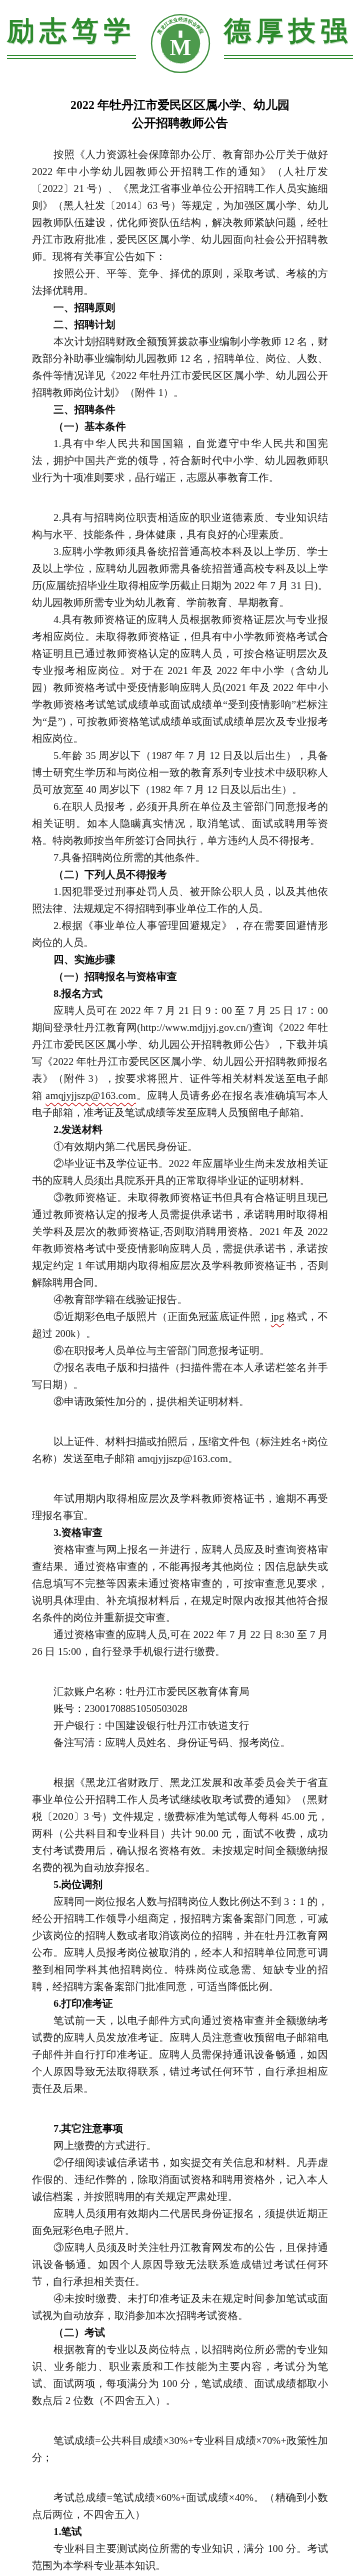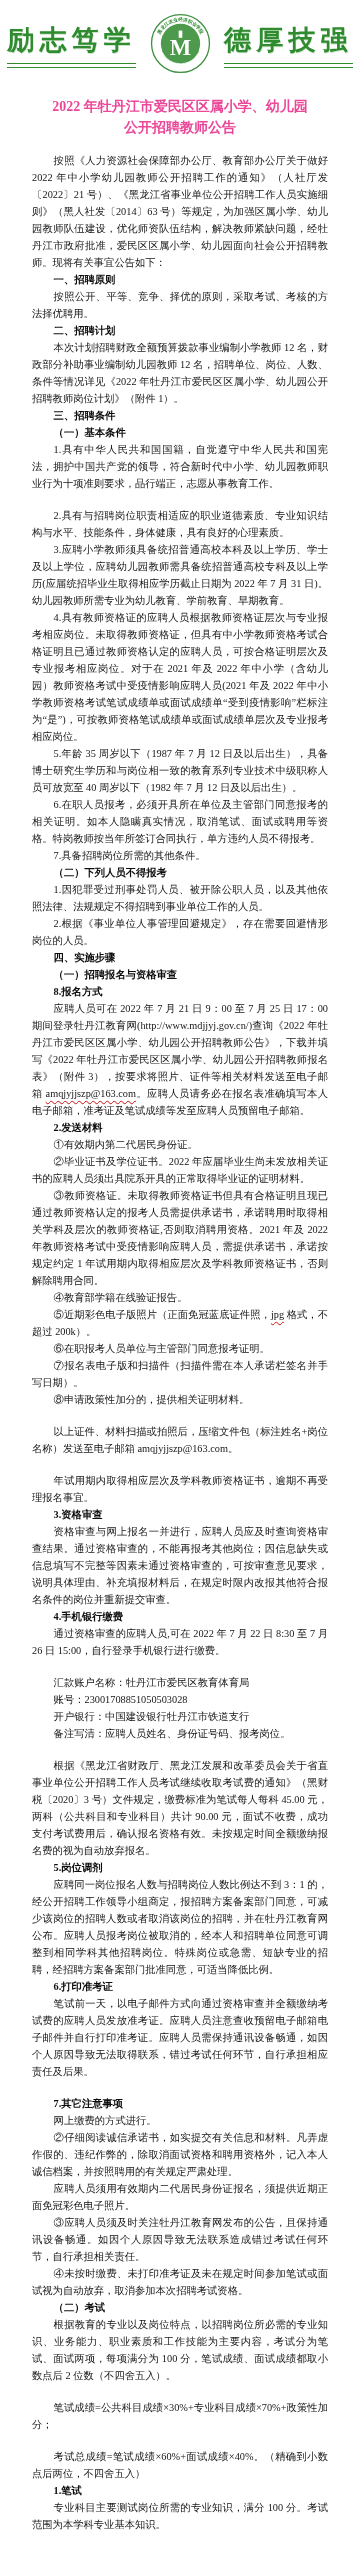--- a/index.html
+++ b/index.html
@@ -1,38 +1,38 @@
 <!DOCTYPE html>
 <html style="font-size:8.2px"><head>
 <meta charset="utf-8">
 <style>
   html,body{margin:0;padding:0;background:#ffffff;}
   body{color:#161616;font-family:"Liberation Serif","DejaVu Serif",serif;}
   .page{width:360px;margin:0 auto;background:#fff;padding:8.2px 0 36px;}
 
   
-  .banner{display:flex;align-items:center;justify-content:space-between;padding:5.2px 7.2px 2.1px;}
+  .banner{display:flex;align-items:flex-start;justify-content:space-between;padding:5.2px 7.2px 2.1px;}
   .motto-wrap{text-align:center;flex:0 0 auto;}
   .motto{color:#2e8b2e;font-weight:bold;font-size:27px;letter-spacing:5.2px;
          font-family:"DejaVu Serif","Liberation Serif",serif;white-space:nowrap;
          text-shadow:0.5px 0.5px 0 rgba(46,139,46,.25);}
   .dbl-line{height:2.6px;border-top:1px solid #2e8b2e;border-bottom:1px solid #2e8b2e;margin-top:5.2px;}
   .logo-wrap{flex:0 0 auto;padding:0 3.1px;}
 
   
-  .title{text-align:center;font-weight:bold;font-size:14px;line-height:1.5;
-         margin:17.5px 24px 14.4px;color:#ec4899;}
+  .title{text-align:center;font-weight:bold;font-size:12px;line-height:1.5;
+         margin:17.5px 24px 14.4px;color:#000000;}
 
   
   .doc{padding:0 32px;font-size:10.3px;line-height:17px;text-align:justify;}
   .para{text-indent:21.6px;margin:0;}
   .h1{font-weight:bold;font-family:"Liberation Sans","DejaVu Sans",sans-serif;color:#0d0d0d;}
   .h2{font-weight:bold;color:#0d0d0d;}
   .h3{font-weight:bold;color:#0d0d0d;}
-  .gap1{margin-top:15px;}
+  .gap1{margin-top:23px;}
   .wavy{text-decoration-line:underline;text-decoration-style:wavy;
         text-decoration-color:#cc1111;text-decoration-thickness:0.5px;text-underline-offset:2.6px;}
 </style>
 </head>
 <body>
 
 <div class="page">
 
   <div class="banner">
     <div class="motto-wrap">
@@ -63,22 +63,22 @@
     </div>
   </div>
 
   <div class="title">
     <div>2022 年牡丹江市爱民区区属小学、幼儿园</div>
     <div>公开招聘教师公告</div>
   </div>
 
   <div class="doc">
       <div class="para p">按照《人力资源社会保障部办公厅、教育部办公厅关于做好 2022 年中小学幼儿园教师公开招聘工作的通知》（人社厅发〔2022〕21 号）、《黑龙江省事业单位公开招聘工作人员实施细则》（黑人社发〔2014〕63 号）等规定，为加强区属小学、幼儿园教师队伍建设，优化师资队伍结构，解决教师紧缺问题，经牡丹江市政府批准，爱民区区属小学、幼儿园面向社会公开招聘教师。现将有关事宜公告如下：</div>
+      <div class="para p">按照公开、平等、竞争、择优的原则，采取考试、考核的方法择优聘用。</div>
       <div class="para h1">一、招聘原则</div>
-      <div class="para p">按照公开、平等、竞争、择优的原则，采取考试、考核的方法择优聘用。</div>
       <div class="para h1">二、招聘计划</div>
       <div class="para p">本次计划招聘财政全额预算拨款事业编制小学教师 12 名，财政部分补助事业编制幼儿园教师 12 名，招聘单位、岗位、人数、条件等情况详见《2022 年牡丹江市爱民区区属小学、幼儿园公开招聘教师岗位计划》（附件 1）。</div>
       <div class="para h1">三、招聘条件</div>
       <div class="para h2">（一）基本条件</div>
       <div class="para p">1.具有中华人民共和国国籍，自觉遵守中华人民共和国宪法，拥护中国共产党的领导，符合新时代中小学、幼儿园教师职业行为十项准则要求，品行端正，志愿从事教育工作。</div>
       <div class="para p gap1">2.具有与招聘岗位职责相适应的职业道德素质、专业知识结构与水平、技能条件，身体健康，具有良好的心理素质。</div>
       <div class="para p">3.应聘小学教师须具备统招普通高校本科及以上学历、学士及以上学位，应聘幼儿园教师需具备统招普通高校专科及以上学历(应届统招毕业生取得相应学历截止日期为 2022 年 7 月 31 日)。幼儿园教师所需专业为幼儿教育、学前教育、早期教育。</div>
       <div class="para p">4.具有教师资格证的应聘人员根据教师资格证层次与专业报考相应岗位。未取得教师资格证，但具有中小学教师资格考试合格证明且已通过教师资格认定的应聘人员，可按合格证明层次及专业报考相应岗位。对于在 2021 年及 2022 年中小学（含幼儿园）教师资格考试中受疫情影响应聘人员(2021 年及 2022 年中小学教师资格考试笔试成绩单或面试成绩单“受到疫情影响”栏标注为“是”)，可按教师资格笔试成绩单或面试成绩单层次及专业报考相应岗位。</div>
       <div class="para p">5.年龄 35 周岁以下（1987 年 7 月 12 日及以后出生），具备博士研究生学历和与岗位相一致的教育系列专业技术中级职称人员可放宽至 40 周岁以下（1982 年 7 月 12 日及以后出生）。</div>
       <div class="para p">6.在职人员报考，必须开具所在单位及主管部门同意报考的相关证明。如本人隐瞒真实情况，取消笔试、面试或聘用等资格。特岗教师按当年所签订合同执行，单方违约人员不得报考。</div>
@@ -96,21 +96,20 @@
       <div class="para p">③教师资格证。未取得教师资格证书但具有合格证明且现已通过教师资格认定的报考人员需提供承诺书，承诺聘用时取得相关学科及层次的教师资格证,否则取消聘用资格。2021 年及 2022 年教师资格考试中受疫情影响应聘人员，需提供承诺书，承诺按规定约定 1 年试用期内取得相应层次及学科教师资格证书，否则解除聘用合同。</div>
       <div class="para p">④教育部学籍在线验证报告。</div>
       <div class="para p">⑤近期彩色电子版照片（正面免冠蓝底证件照，<span class="wavy">jpg</span> 格式，不超过 200k）。</div>
       <div class="para p">⑥在职报考人员单位与主管部门同意报考证明。</div>
       <div class="para p">⑦报名表电子版和扫描件（扫描件需在本人承诺栏签名并手写日期）。</div>
       <div class="para p">⑧申请政策性加分的，提供相关证明材料。</div>
       <div class="para p gap1">以上证件、材料扫描或拍照后，压缩文件包（标注姓名+岗位名称）发送至电子邮箱 amqjyjjszp@163.com。</div>
       <div class="para p gap1">年试用期内取得相应层次及学科教师资格证书，逾期不再受理报名事宜。</div>
       <div class="para h3">3.资格审查</div>
       <div class="para p">资格审查与网上报名一并进行，应聘人员应及时查询资格审查结果。通过资格审查的，不能再报考其他岗位；因信息缺失或信息填写不完整等因素未通过资格审查的，可按审查意见要求，说明具体理由、补充填报材料后，在规定时限内改报其他符合报名条件的岗位并重新提交审查。</div>
-      <div class="para h3">4.手机银行缴费</div>
       <div class="para p">通过资格审查的应聘人员,可在 2022 年 7 月 22 日 8:30 至 7 月 26 日 15:00，自行登录手机银行进行缴费。</div>
       <div class="para p gap1">汇款账户名称：牡丹江市爱民区教育体育局</div>
       <div class="para p">账号：23001708851050503028</div>
       <div class="para p">开户银行：中国建设银行牡丹江市铁道支行</div>
       <div class="para p">备注写清：应聘人员姓名、身份证号码、报考岗位。</div>
       <div class="para p gap1">根据《黑龙江省财政厅、黑龙江发展和改革委员会关于省直事业单位公开招聘工作人员考试继续收取考试费的通知》（黑财税〔2020〕3 号）文件规定，缴费标准为笔试每人每科 45.00 元，两科（公共科目和专业科目）共计 90.00 元，面试不收费，成功支付考试费用后，确认报名资格有效。未按规定时间全额缴纳报名费的视为自动放弃报名。</div>
       <div class="para h3">5.岗位调剂</div>
       <div class="para p">应聘同一岗位报名人数与招聘岗位人数比例达不到 3：1 的，经公开招聘工作领导小组商定，报招聘方案备案部门同意，可减少该岗位的招聘人数或者取消该岗位的招聘，并在牡丹江教育网公布。应聘人员报考岗位被取消的，经本人和招聘单位同意可调整到相同学科其他招聘岗位。特殊岗位或急需、短缺专业的招聘，经招聘方案备案部门批准同意，可适当降低比例。</div>
       <div class="para h3">6.打印准考证</div>
       <div class="para p">笔试前一天，以电子邮件方式向通过资格审查并全额缴纳考试费的应聘人员发放准考证。应聘人员注意查收预留电子邮箱电子邮件并自行打印准考证。应聘人员需保持通讯设备畅通，如因个人原因导致无法取得联系，错过考试任何环节，自行承担相应责任及后果。</div>

